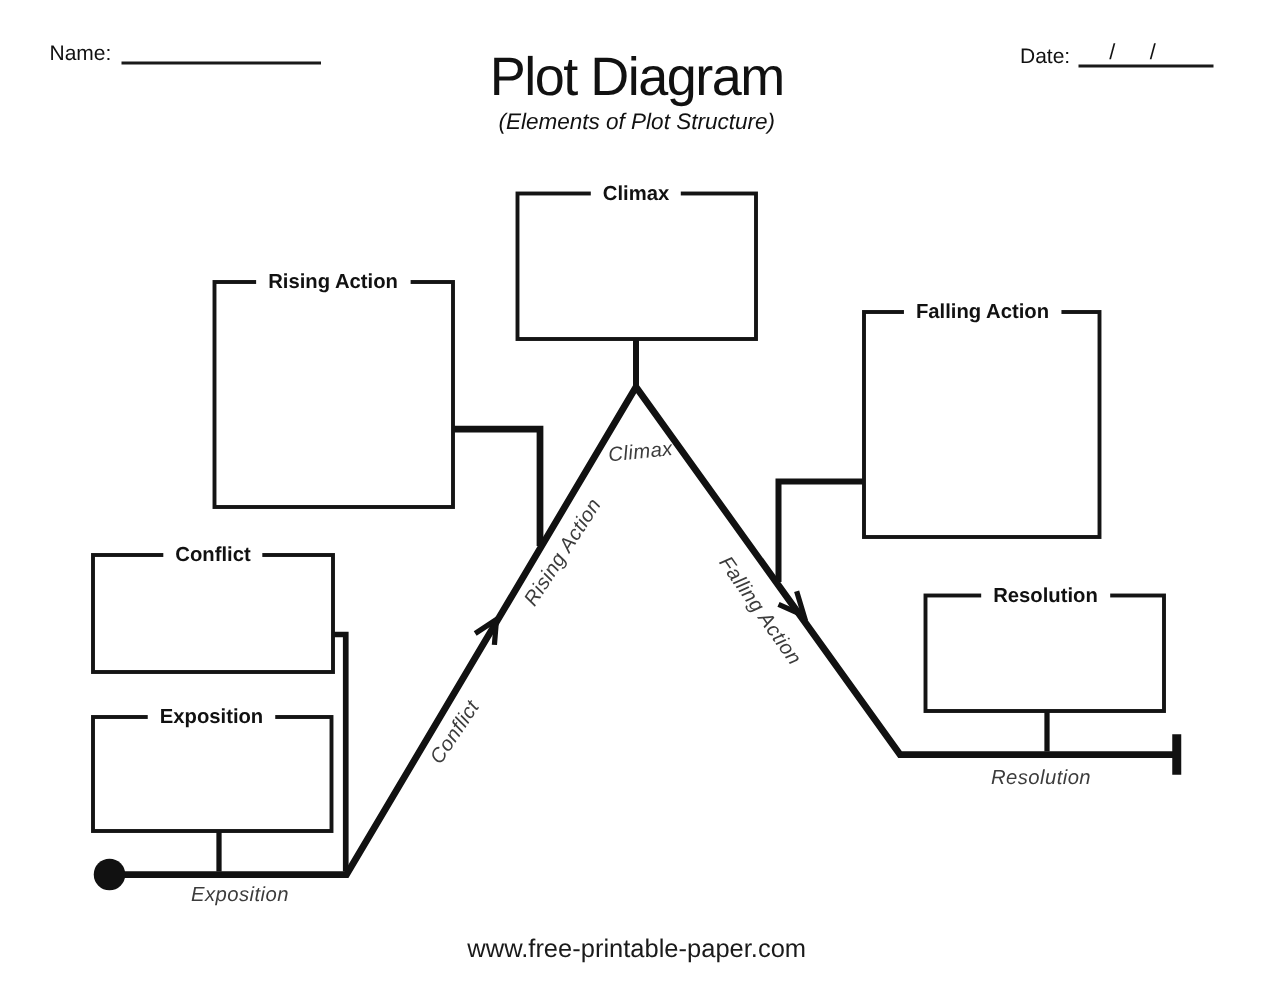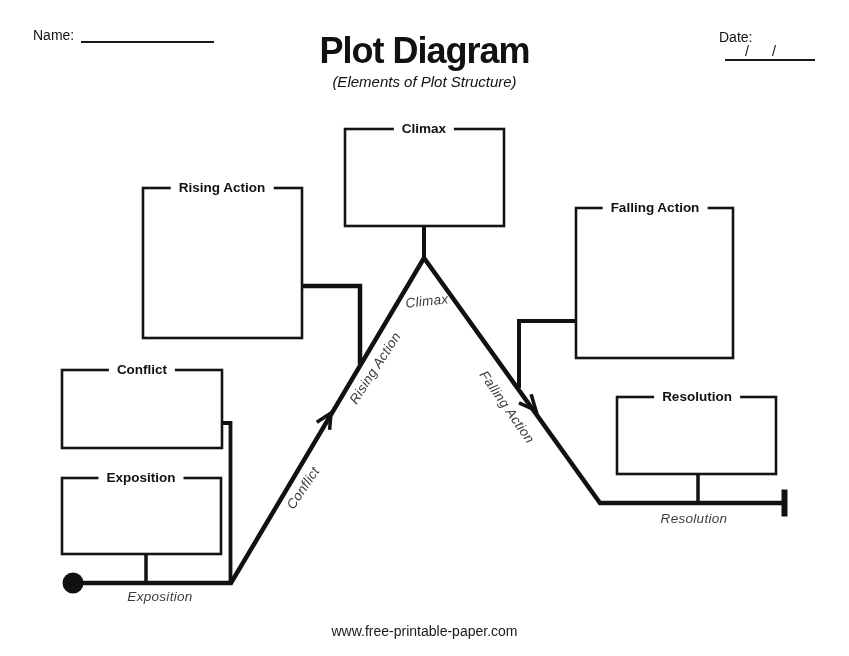--- a/index.html
+++ b/index.html
@@ -28,37 +28,36 @@
     margin-left: 7px;
   }
 
   .title-block {
     position: absolute;
     left: 0; right: 0; top: 33px;
     text-align: center;
   }
   .page-title {
     font-size: 36px;
-    font-weight: 700;
+    font-weight: 400;
     letter-spacing: -1px;
     line-height: 36px;
   }
   .page-subtitle {
     margin-top: 4px;
     font-size: 15px;
     font-style: italic;
     font-weight: 500;
   }
 
   .date-field {
     position: absolute;
-    left: 719px; top: 29px;
-    display: flex; 
+    left: 680px; top: 29px;
+    display: flex; align-items: flex-end;
     font-size: 14px;
-    flex-direction: column;
   }
   .date-line {
     position: relative;
     display: inline-block;
     width: 90px; height: 16px;
     border-bottom: 2px solid #1a1a1a;
     margin-left: 6px;
   }
   .date-slash { position: absolute; bottom: 0; font-size: 14.5px; }
   .date-slash.s1 { left: 20px; }
@@ -106,21 +105,21 @@
   #ln-rising-action   { left: 375px; top: 368px; }
   #ln-climax          { left: 427px; top: 301px; }
   #ln-falling-action  { left: 507px; top: 407px; }
   #ln-resolution      { left: 694px; top: 518px; }
 
   
   .footer {
     position: absolute;
     left: 0; right: 0; top: 623px;
     text-align: center;
-    font-size: 14px;
+    font-size: 17px;
     color: #1a1a1a;
   }
 </style>
 </head>
 <body>
 
 <div class="page">
 
   <div class="name-field">
     <span>Name:</span>

